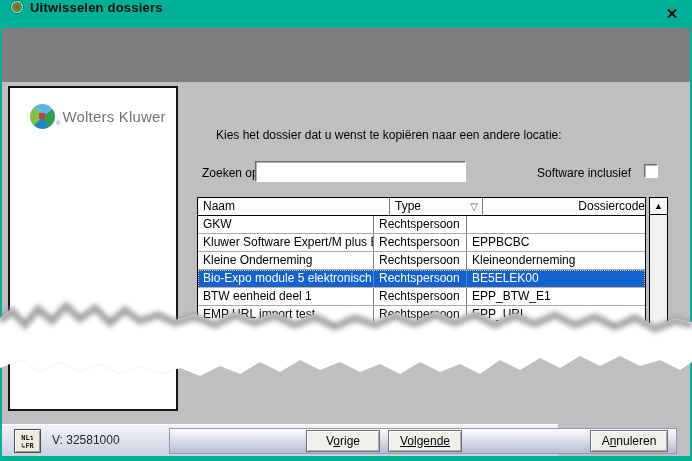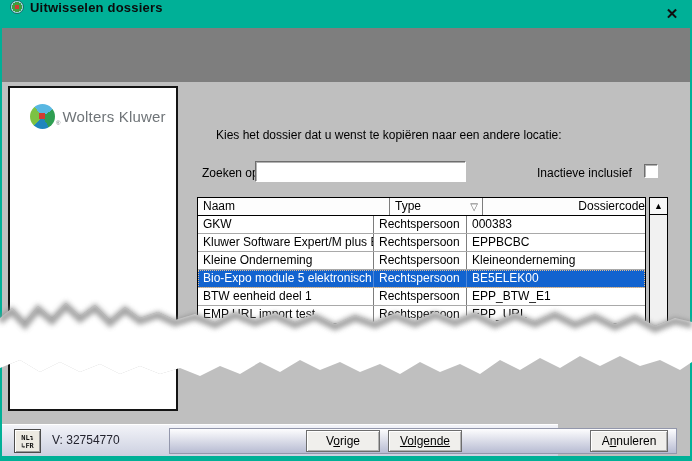--- a/index.html
+++ b/index.html
@@ -180,37 +180,36 @@
         <span class="logo-reg">®</span>
         <span class="logo-text">Wolters Kluwer</span>
       </div>
     </div>
 
     <div class="heading">Kies het dossier dat u wenst te kopiëren naar een andere locatie:</div>
 
     <label class="search-label">Zoeken op:</label>
     <input class="search-input" type="text" value="" style="">
 
-    <label class="inactive-label">Inactieve inclusief</label>
+    <label class="inactive-label">Software inclusief</label>
     <div class="checkbox"></div>
 
     <div class="table">
       <div class="thead">
         <div class="th c-naam">Naam</div>
         <div class="th c-type">
           <span>Type</span>
           <span class="sort-ind">▽</span>
         </div>
         <div class="th c-code">Dossiercode</div>
       </div>
 
       <div class="tr">
         <div class="td c-naam">GKW</div>
         <div class="td c-type">Rechtspersoon</div>
-        <div class="td c-code">000383</div>
       </div>
       <div class="tr">
         <div class="td c-naam">Kluwer Software Expert/M plus Basecc</div>
         <div class="td c-type">Rechtspersoon</div>
         <div class="td c-code">EPPBCBC</div>
       </div>
       <div class="tr">
         <div class="td c-naam">Kleine Onderneming</div>
         <div class="td c-type">Rechtspersoon</div>
         <div class="td c-code">Kleineonderneming</div>
@@ -250,21 +249,21 @@
              L595,317 L615,327 L635,318 L655,329 L675,321 L692,325" fill="none" stroke="#8c8c8c" stroke-width="7" filter="url(#tearblur)" opacity="0.8"></path>
   </svg>
 
   <div class="lower">
     <div class="lower-bg"></div>
     <div class="lower-frame"></div>
     <div class="panel-bottom"></div>
 
     <div class="statusbar">
       <button class="lang-btn"><span>NL↴</span><br><span>↳FR</span></button>
-      <span class="version">V: 32754770</span>
+      <span class="version">V: 32581000</span>
       <div class="btn-strip"></div>
 
       <button class="push-btn btn-vorige"><span>V</span><u>o</u><span>rige</span></button>
 
       <button class="push-btn btn-volgende"><span></span><u>V</u><span>olgende</span></button>
 
       <button class="push-btn btn-annuleren"><span>A</span><u>n</u><span>nuleren</span></button>
     </div>
 
     <div class="bottom-border"></div>

